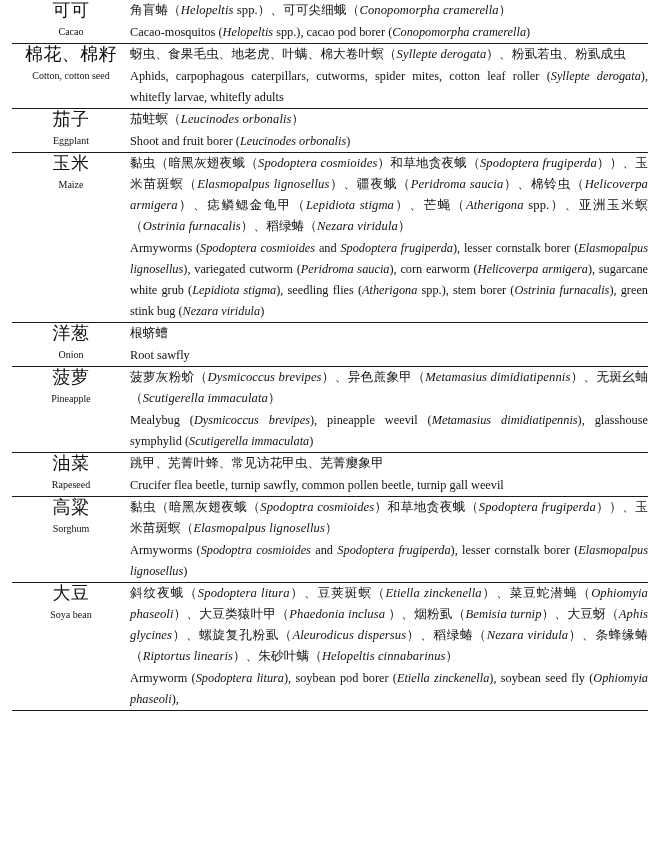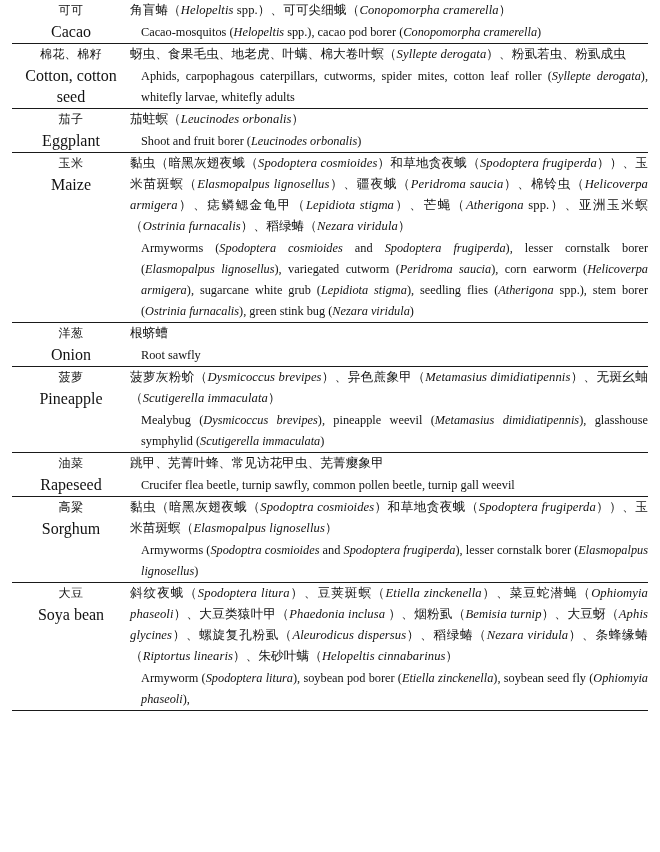--- a/index.html
+++ b/index.html
@@ -43,46 +43,45 @@
   td.crop-cell {
     width: 118px;
     text-align: center;
     padding: 4px 4px 5px 4px;
   }
   td.pest-cell {
     padding: 4px 0 5px 8px;
   }
   .crop-zh {
     display: block;
-    font-size: 12px;
+    font-size: 18px;
     line-height: 21px;
     letter-spacing: 0.4px;
   }
   .crop-en {
     display: block;
-    font-size: 16px;
+    font-size: 10px;
     line-height: 21px;
   }
   .pest-zh {
     font-size: 12.6px;
     line-height: 21px;
     text-align: justify;
     text-justify: inter-ideograph;
     margin: 0;
     letter-spacing: 0.1px;
   }
   .pest-en {
     font-size: 12.3px;
     line-height: 21px;
     text-align: justify;
     margin: 0;
   }
   .pest-zh + .pest-en {
     margin-top: 1px;
-    margin-left: 11px;
   }
   i, .sci {
   }
 </style>
 </head>
 <body>
 
 <div id="page">
   <table class="pest-table">
     <tbody>

